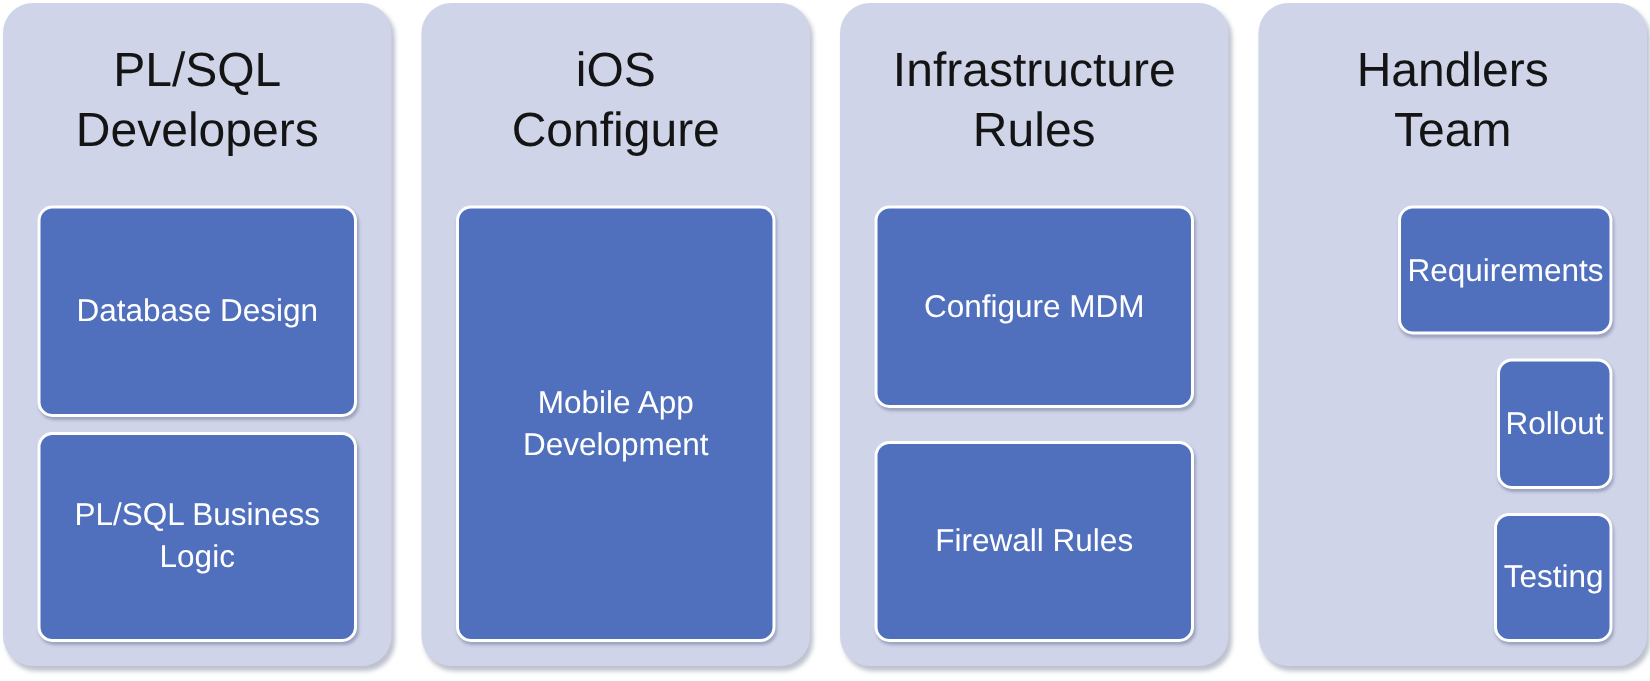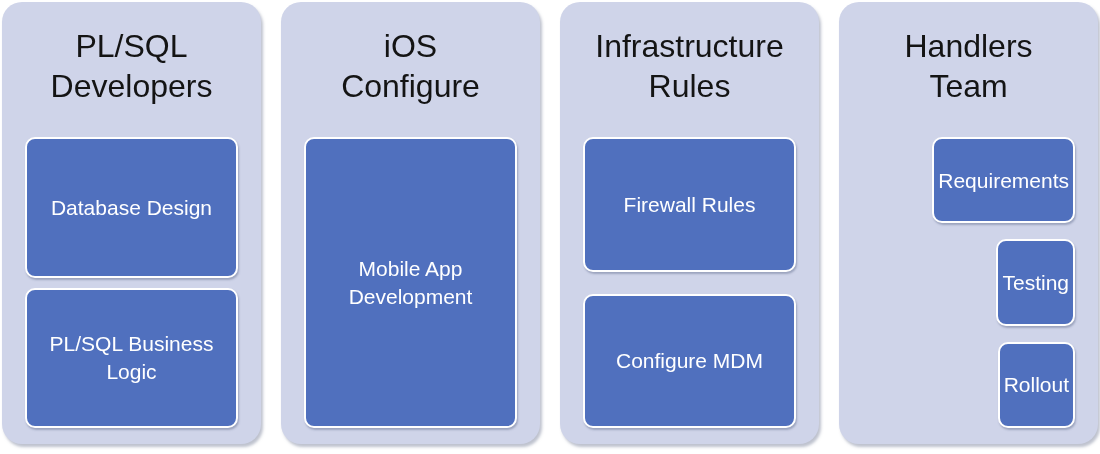--- a/index.html
+++ b/index.html
@@ -85,28 +85,28 @@
 Configure</div>
     <div class="boxes">
       <div class="box">Mobile App Development</div>
     </div>
   </section>
 
   <section class="column">
     <div class="column-title">Infrastructure
 Rules</div>
     <div class="boxes">
+      <div class="box">Configure MDM</div>
       <div class="box">Firewall Rules</div>
-      <div class="box">Configure MDM</div>
     </div>
   </section>
 
   <section class="column">
     <div class="column-title">Handlers
 Team</div>
     <div class="boxes">
       <div class="box">Requirements</div>
+      <div class="box">Rollout</div>
       <div class="box">Testing</div>
-      <div class="box">Rollout</div>
     </div>
   </section>
 
 </div>
 
 </body></html>

